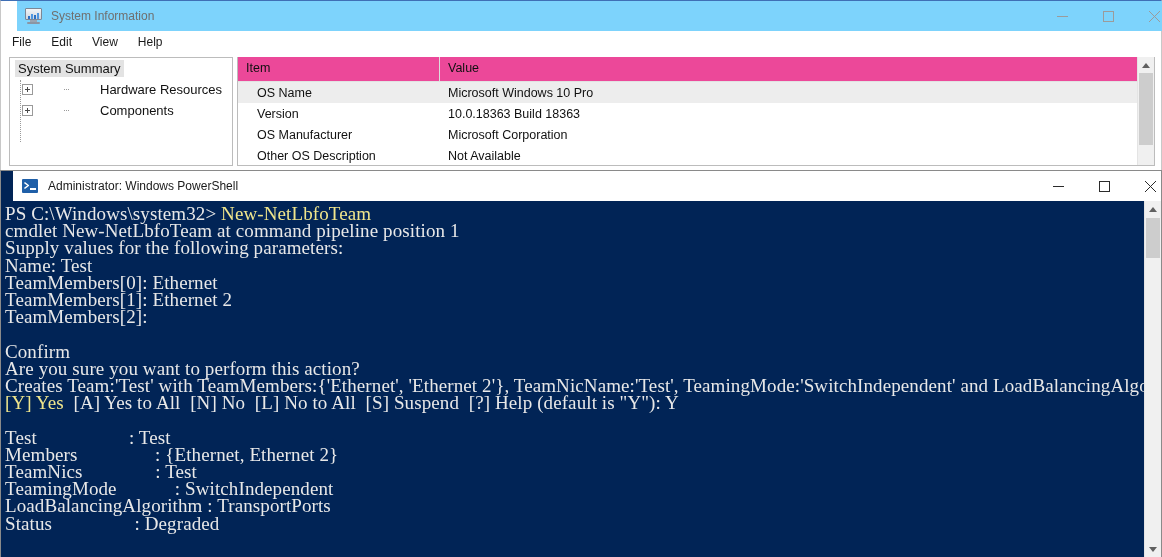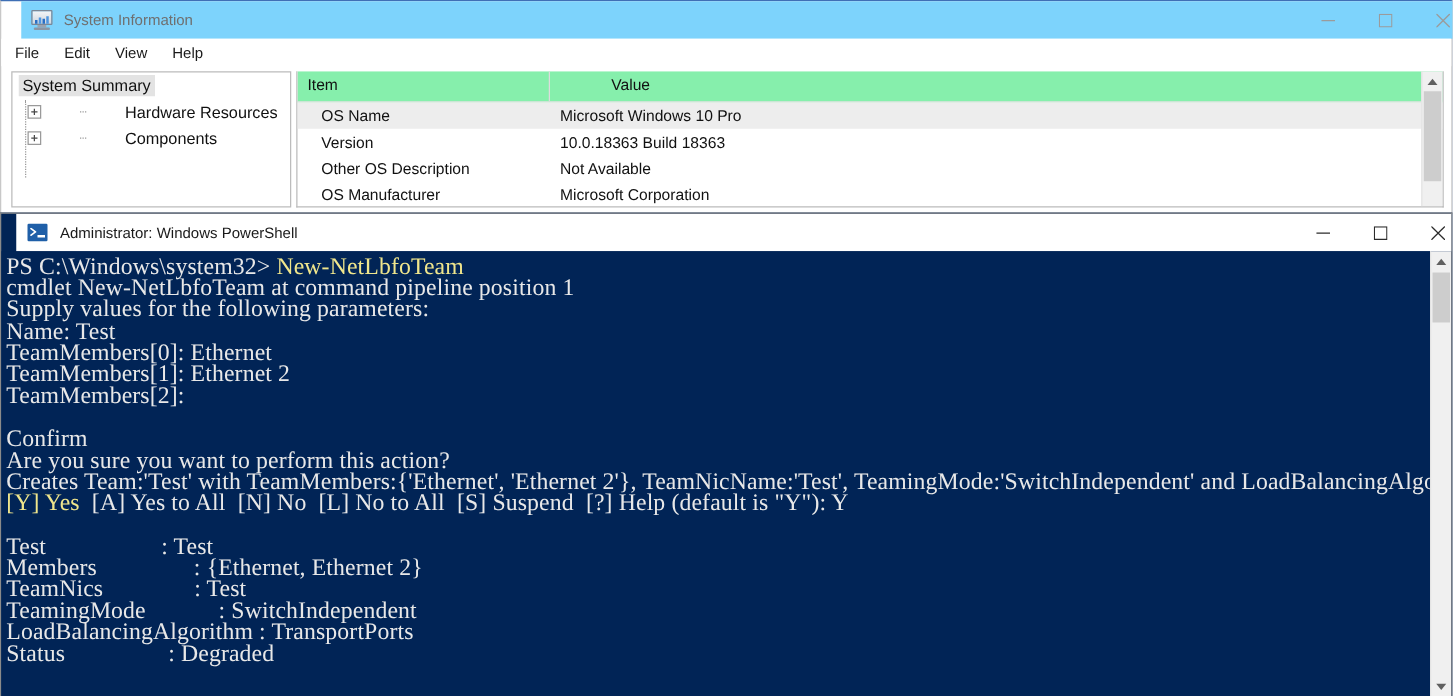--- a/index.html
+++ b/index.html
@@ -182,22 +182,21 @@
     background: #ffffff;
     border: 1px solid #bcbcbc;
     border-top: none;
     box-sizing: border-box;
     overflow: hidden;
   }
   #grid-header {
     display: flex;
     height: 24px;
     border-bottom: 1px solid #e2e2e2;
-    background: #86efac;
-    gap: 41px;
+    background: #ec4899;
   }
   .grid-col-head {
     font-size: 12.5px;
     color: #111111;
     padding: 4px 0 0 8px;
     box-sizing: border-box;
     white-space: nowrap;
     position: relative;
   }
   .col-item  { width: 202px; border-right: 1px solid #dcdcdc; }
@@ -413,26 +412,26 @@
 
     <div class="grid-row selected">
       <div class="grid-cell cell-item">OS Name</div>
       <div class="grid-cell cell-value">Microsoft Windows 10 Pro</div>
     </div>
     <div class="grid-row">
       <div class="grid-cell cell-item">Version</div>
       <div class="grid-cell cell-value">10.0.18363 Build 18363</div>
     </div>
     <div class="grid-row">
+      <div class="grid-cell cell-item">OS Manufacturer</div>
+      <div class="grid-cell cell-value">Microsoft Corporation</div>
+    </div>
+    <div class="grid-row">
       <div class="grid-cell cell-item">Other OS Description</div>
       <div class="grid-cell cell-value">Not Available</div>
-    </div>
-    <div class="grid-row">
-      <div class="grid-cell cell-item">OS Manufacturer</div>
-      <div class="grid-cell cell-value">Microsoft Corporation</div>
     </div>
 
     <div class="scrollbar">
       <div class="sb-arrow up">
         <span class="chev up"></span>
       </div>
       <div class="sb-thumb" style="top:16px;height:72px;"></div>
     </div>
   </div>
 </div>

